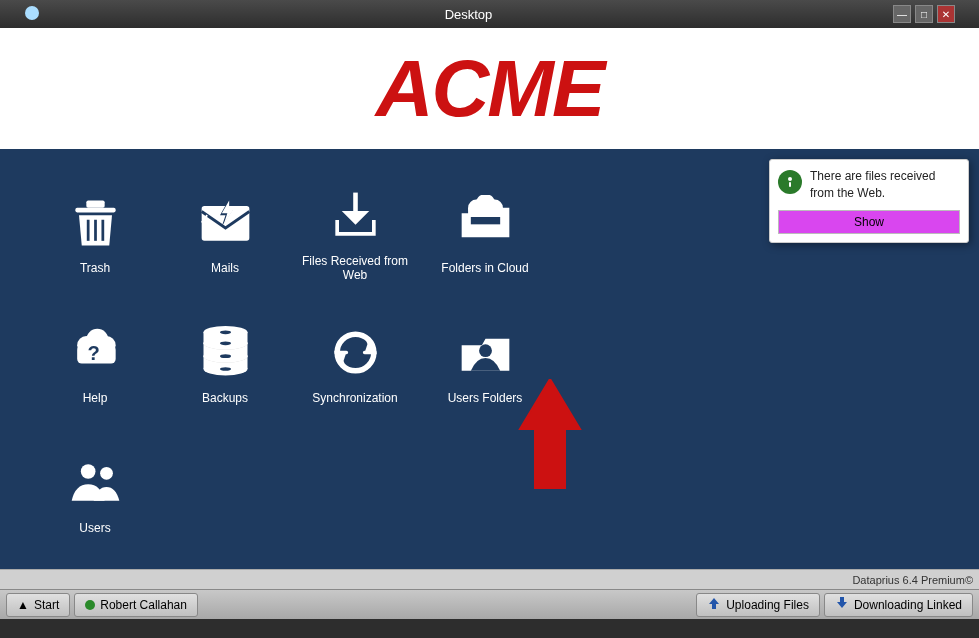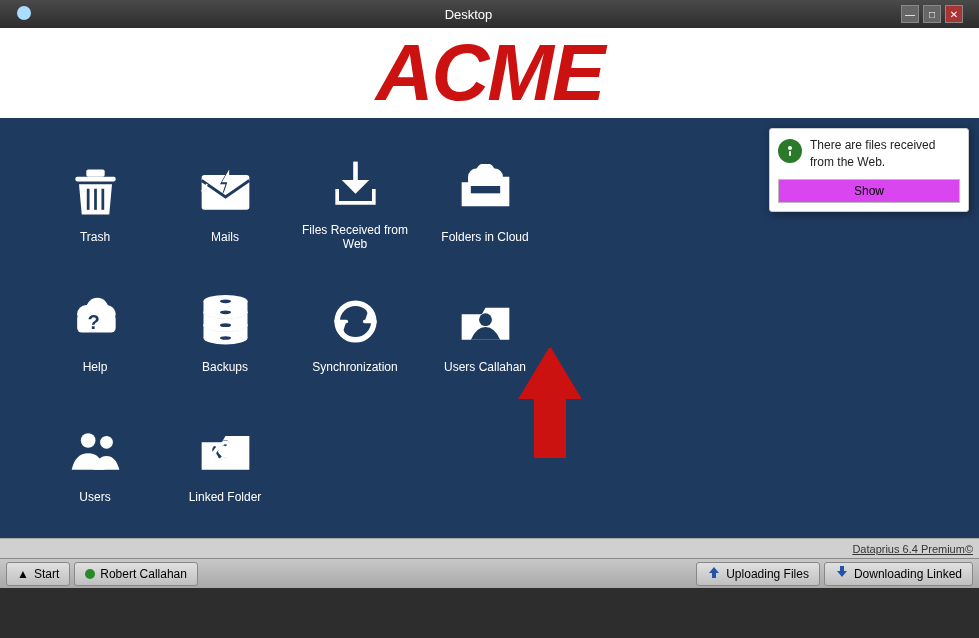--- a/index.html
+++ b/index.html
@@ -11,21 +11,21 @@
       background: #2d2d2d;
     }
 
     
     .title-bar {
       background: linear-gradient(to bottom, #4a4a4a, #2d2d2d);
       height: 28px;
       display: flex;
       align-items: center;
       justify-content: space-between;
-      padding: 0 16px;
+      padding: 0 24px;
       color: white;
       font-size: 13px;
     }
     .title-bar-title {
       flex: 1;
       text-align: center;
     }
     .title-bar-controls {
       display: flex;
       gap: 4px;
@@ -39,21 +39,21 @@
       font-size: 10px;
       display: flex;
       align-items: center;
       justify-content: center;
       cursor: pointer;
     }
 
     
     .logo-area {
       background: white;
-      height: 90px;
+      height: 121px;
       display: flex;
       align-items: center;
       justify-content: center;
     }
     .acme-logo {
       font-size: 80px;
       font-weight: 900;
       color: #cc1111;
       font-family: Arial Black, Arial, sans-serif;
       letter-spacing: -2px;
@@ -175,21 +175,20 @@
       display: flex;
       align-items: center;
       padding: 0 6px;
       font-size: 11px;
       color: #333;
       border-top: 1px solid #aaa;
     }
     .status-bar-text {
       flex: 1;
       text-align: right;
-      text-decoration: underline;
     }
 
     
     .taskbar {
       background: linear-gradient(to bottom, #c8c8c8, #a8a8a8);
       height: 30px;
       display: flex;
       align-items: center;
       padding: 0 6px;
       gap: 4px;
@@ -356,50 +355,36 @@
     <div class="desktop-icon">
       <div class="icon-img">
         <svg viewBox="0 0 60 60" fill="white">
 
           <path d="M4 22 h22 l4-7 h26 v35 h-52z" fill="white"></path>
 
           <circle cx="30" cy="28" r="7" fill="#1e3a5f"></circle>
           <path d="M14 50 Q20 36 30 36 Q40 36 46 50" fill="#1e3a5f"></path>
         </svg>
       </div>
-      <div class="icon-label">Users Callahan</div>
+      <div class="icon-label">Users Folders</div>
     </div>
 
     <div class="desktop-icon">
       <div class="icon-img">
         <svg viewBox="0 0 60 60" fill="white">
 
           <circle cx="22" cy="18" r="8" fill="white"></circle>
           <path d="M4 50 Q8 32 22 32 Q36 32 40 50" fill="white"></path>
           <circle cx="42" cy="20" r="7" fill="white"></circle>
           <path d="M28 50 Q32 35 42 35 Q52 35 56 50" fill="white"></path>
         </svg>
       </div>
       <div class="icon-label">Users</div>
     </div>
 
-    <div class="desktop-icon">
-      <div class="icon-img">
-        <svg viewBox="0 0 60 60" fill="white">
-
-          <path d="M4 20 h22 l4-7 h26 v37 h-52z" fill="white"></path>
-
-          <path d="M22 32 Q18 28 22 24 l4-4 Q30 16 34 20 L30 24 Q28 22 26 24 l-4 4 Q20 30 22 32z" fill="#1e3a5f" stroke="#1e3a5f" stroke-width="1"></path>
-          <path d="M30 36 Q26 40 22 36 l-4-4 Q14 28 18 24 L22 28 Q20 30 22 32 l4 4 Q28 38 30 36z" fill="#1e3a5f" stroke="#1e3a5f" stroke-width="1"></path>
-          <path d="M20 36 Q16 32 20 28 l6-6 Q30 18 34 22" stroke="white" stroke-width="4" fill="none" stroke-linecap="round"></path>
-          <path d="M28 28 Q32 32 28 36 l-6 6 Q18 46 14 42" stroke="white" stroke-width="4" fill="none" stroke-linecap="round"></path>
-        </svg>
-      </div>
-      <div class="icon-label">Linked Folder</div>
-    </div>
 
   </div>
 
   <div class="red-arrow" style="position:absolute; left:510px; top:230px;">
     <svg width="80" height="110" viewBox="0 0 80 110">
       <polygon points="40,0 70,50 55,50 55,110 25,110 25,50 10,50" fill="#cc1111" stroke="#cc1111" stroke-width="2"></polygon>
     </svg>
   </div>
 
   <div class="notification-popup">

